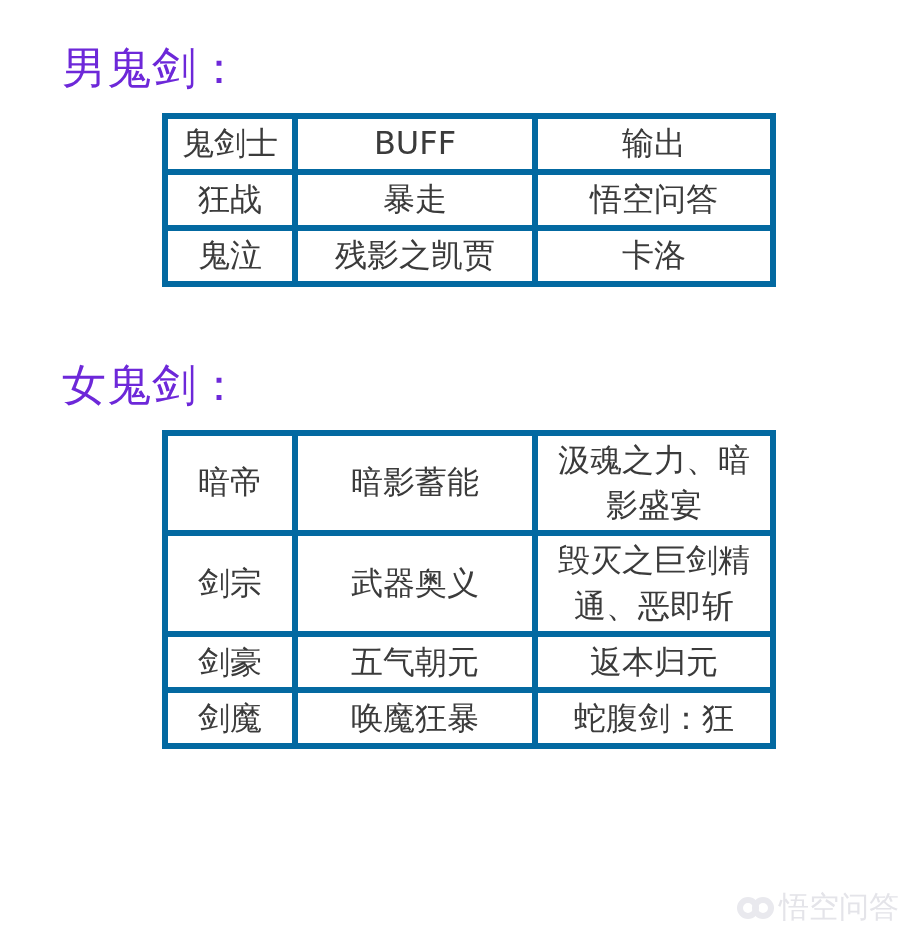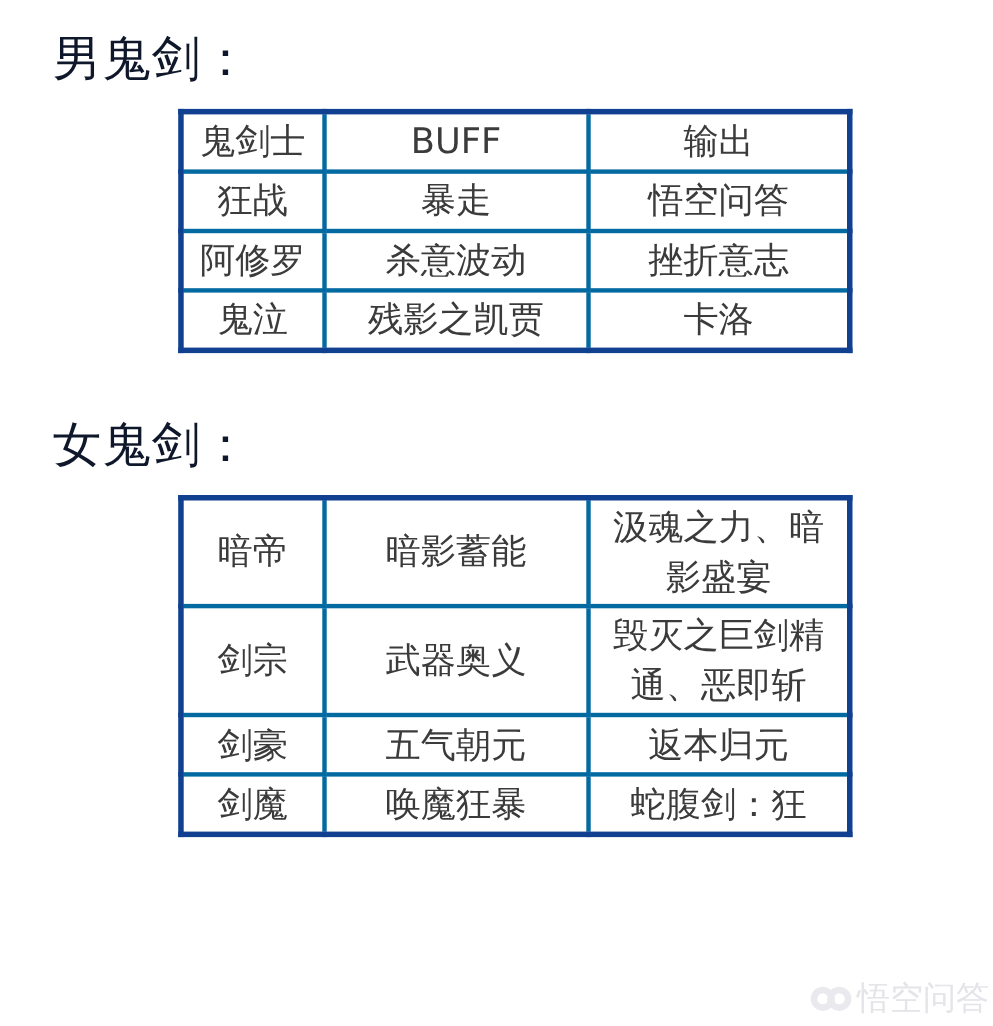--- a/index.html
+++ b/index.html
@@ -11,37 +11,37 @@
     height: 933px;
     background: #ffffff;
     font-family: "DejaVu Sans", "Liberation Sans", sans-serif;
     color: #3b3b3b;
     position: relative;
     overflow: hidden;
   }
   .section-title {
     font-size: 44px;
     font-weight: 500;
-    color: #0f172a;
-    margin: 0;
+    color: #6d28d9;
+    margin: 14px;
     padding-left: 48px;
     line-height: 1.2;
     letter-spacing: 1px;
   }
   .title-1 { padding-top: 28px; }
   .title-2 { padding-top: 58px; }
   .data-table {
     border-collapse: collapse;
     table-layout: fixed;
     margin: 18px 0 0 162px;
     width: 608px;
   }
   .data-table th,
   .data-table td {
-    border: 4px solid #0369a1;
+    border: 6px solid #0369a1;
     font-size: 32px;
     font-weight: 400;
     text-align: center;
     vertical-align: middle;
     padding: 2px 5px;
     height: 46px;
     line-height: 1.42;
     color: #3b3b3b;
     word-break: break-all;
   }
@@ -93,25 +93,20 @@
     <th>鬼剑士</th>
     <th>BUFF</th>
     <th>输出</th>
   </tr>
   <tr>
     <td>狂战</td>
     <td>暴走</td>
     <td>悟空问答</td>
   </tr>
   <tr>
-    <td>阿修罗</td>
-    <td>杀意波动</td>
-    <td>挫折意志</td>
-  </tr>
-  <tr>
     <td>鬼泣</td>
     <td>残影之凯贾</td>
     <td>卡洛</td>
   </tr>
 </tbody>
   </table>
 
 <h2 class="section-title title-2">女鬼剑：</h2>
 
 <table class="data-table">

